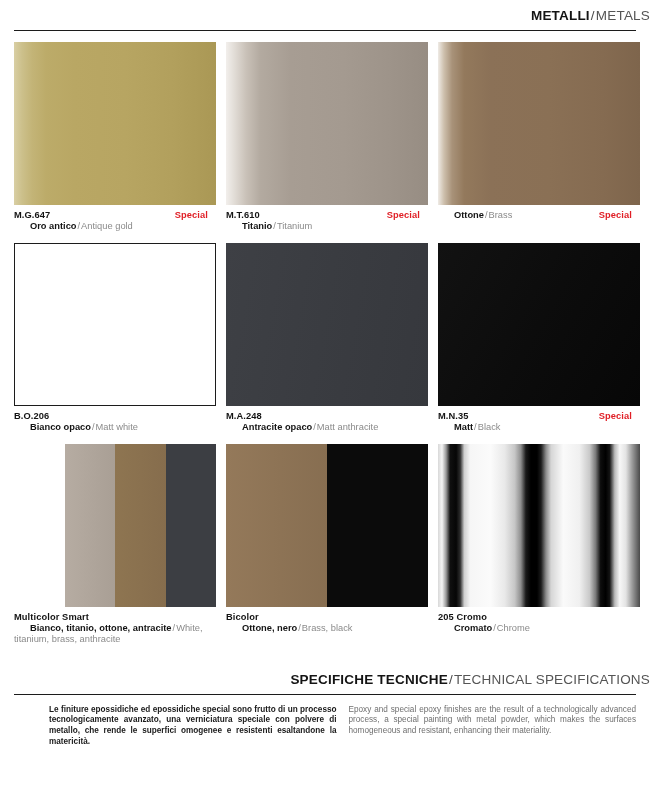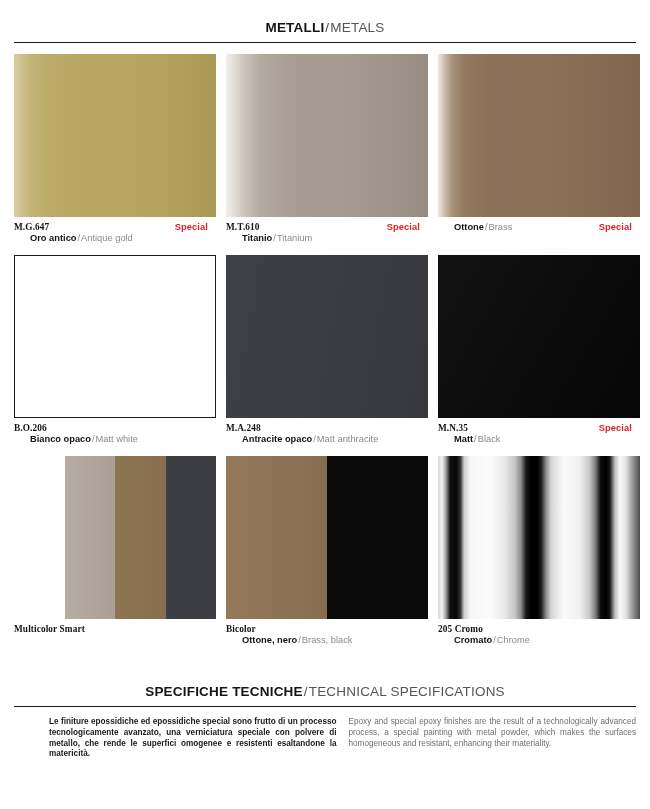--- a/index.html
+++ b/index.html
@@ -8,22 +8,22 @@
     width: 650px;
     height: 809px;
     background: #ffffff;
     font-family: "Liberation Sans", sans-serif;
     color: #1a1a1a;
     overflow: hidden;
   }
 
   
   .section-header {
-    text-align: center;
-    padding-top: 20px;
+    text-align: right;
+    padding-top: 8px;
     font-size: 13.5px;
     letter-spacing: .2px;
     white-space: nowrap;
   }
   .section-header .it {
     font-weight: bold;
     color: #141414;
   }
   .section-header .sep {
     color: #4a4a4a;
@@ -132,21 +132,20 @@
   .caption {
     position: relative;
     padding-top: 5px;
     font-size: 9.3px;
     line-height: 11.4px;
   }
   .cap-code {
     font-weight: bold;
     color: #141414;
     letter-spacing: .1px;
-    font-family: Liberation Serif, serif;
   }
   .cap-desc { color: #141414; }
   .cap-desc .it { font-weight: bold; color: #141414; margin-left: 16px; }
   .cap-desc .slash { color: #8a8a8a; font-weight: normal; padding: 0 1px; }
   .cap-desc .en { color: #8a8a8a; font-weight: normal; }
   .special {
     position: absolute;
     top: 5px;
     right: 8px;
     font-size: 9.3px;
@@ -263,20 +262,21 @@
       <div class="swatch">
         <span class="f-multi">
           <i class="s-white"></i>
           <i class="s-titanium"></i>
           <i class="s-brass"></i>
           <i class="s-anthracite"></i>
         </span>
       </div>
       <div class="caption">
         <div class="cap-code">Multicolor Smart</div>
+        <div class="cap-desc"><span class="it">Bianco, titanio, ottone, antracite</span><span class="slash">/</span><span class="en">White, titanium, brass, anthracite</span></div>
 
       </div>
     </div>
 
     <div class="cell">
       <div class="swatch">
         <span class="f-bicolor">
           <i class="s-brass"></i>
           <i class="s-black"></i>
         </span>

